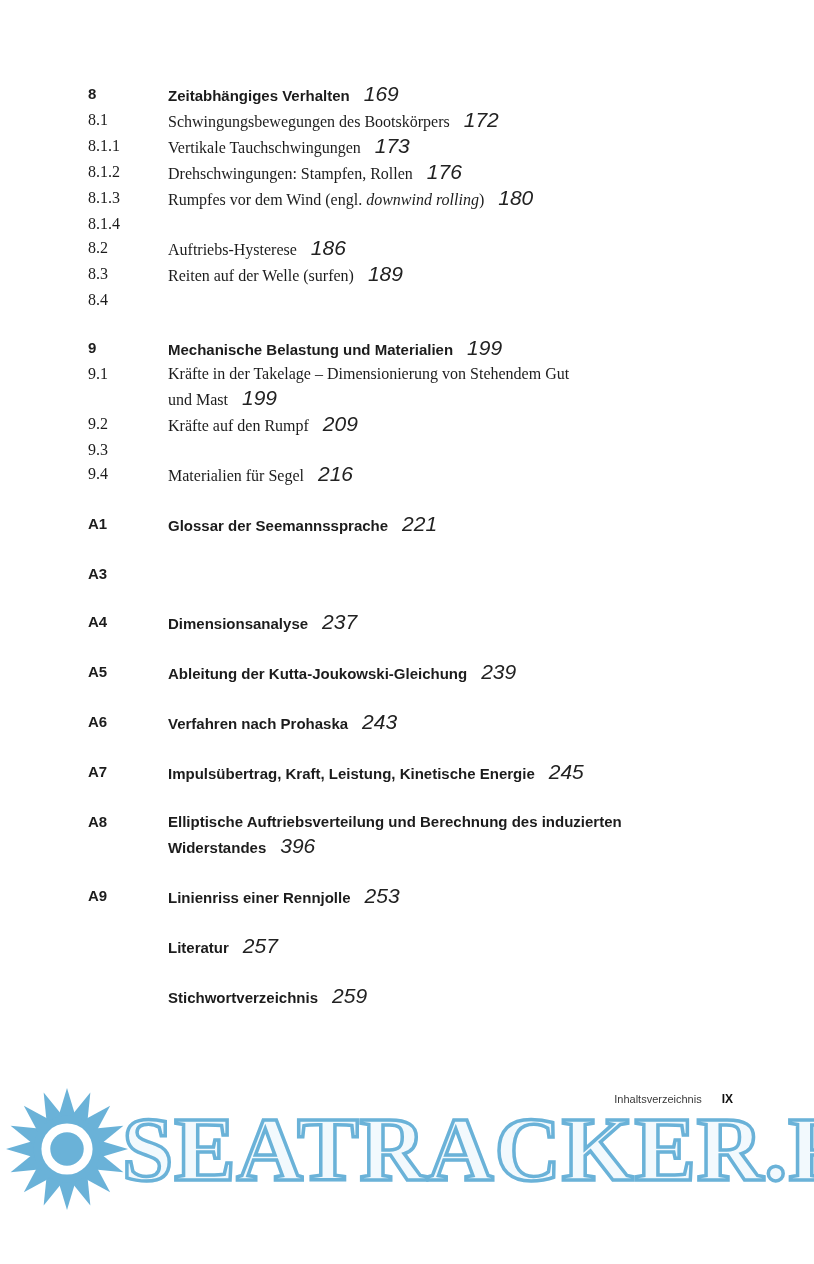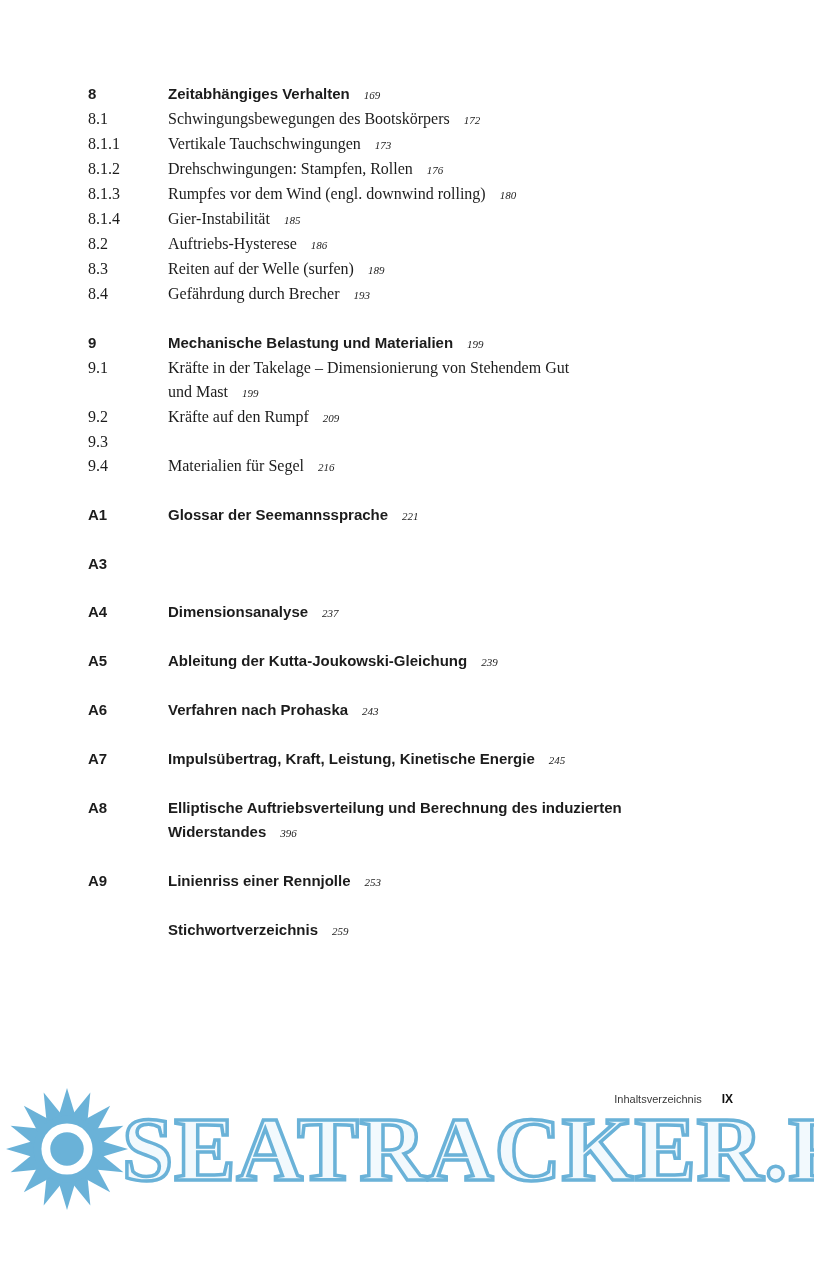--- a/index.html
+++ b/index.html
@@ -18,26 +18,26 @@
   .entry { display: flex; line-height: 24px; font-size: 16px; }
   .entry.gap { margin-top: 24px; }
   .num { flex: 0 0 80px; margin-left: 88px; }
   .titleblock { width: 548px; }
   .entry.bold .num,
   .entry.bold .t {
     font-family: "Liberation Sans", sans-serif;
     font-weight: 700;
     font-size: 15px;
   }
-  .t-it { }
+  .t-it { font-style: italic; }
   .pg {
-    font-family: Liberation Serif, serif;
+    font-family: Liberation Sans, sans-serif;
     font-style: italic;
     font-weight: 400;
-    font-size: 11px;
+    font-size: 21px;
     margin-left: 14px;
     color: #222;
   }
 
   
   .footer {
     position: absolute;
     top: 1092px;
     right: 81px;
     display: flex;
@@ -99,36 +99,34 @@
     <span class="titleblock"><span class="t t-pre">Drehschwingungen: Stampfen, Rollen</span><span class="t t-it"></span><span class="t t-post"></span><span class="t t-l2"></span><span class="pg">176</span></span>
   </div>
 
   <div class="entry">
     <span class="num t">8.1.3</span>
     <span class="titleblock"><span class="t t-pre">Rumpfes vor dem Wind (engl. </span><span class="t t-it">downwind rolling</span><span class="t t-post">)</span><span class="t t-l2"></span><span class="pg">180</span></span>
   </div>
 
   <div class="entry">
     <span class="num t">8.1.4</span>
-    <span class="titleblock"><span class="t t-pre">Gier-Instabilität</span><span class="t t-it"></span><span class="t t-post"></span><span class="t t-l2"></span><span class="pg">185</span></span>
   </div>
 
   <div class="entry">
     <span class="num t">8.2</span>
     <span class="titleblock"><span class="t t-pre">Auftriebs-Hysterese</span><span class="t t-it"></span><span class="t t-post"></span><span class="t t-l2"></span><span class="pg">186</span></span>
   </div>
 
   <div class="entry">
     <span class="num t">8.3</span>
     <span class="titleblock"><span class="t t-pre">Reiten auf der Welle (surfen)</span><span class="t t-it"></span><span class="t t-post"></span><span class="t t-l2"></span><span class="pg">189</span></span>
   </div>
 
   <div class="entry">
     <span class="num t">8.4</span>
-    <span class="titleblock"><span class="t t-pre">Gefährdung durch Brecher</span><span class="t t-it"></span><span class="t t-post"></span><span class="t t-l2"></span><span class="pg">193</span></span>
   </div>
 
   <div class="entry bold gap">
     <span class="num t">9</span>
     <span class="titleblock"><span class="t t-pre">Mechanische Belastung und Materialien</span><span class="t t-it"></span><span class="t t-post"></span><span class="t t-l2"></span><span class="pg">199</span></span>
   </div>
 
   <div class="entry">
     <span class="num t">9.1</span>
     <span class="titleblock"><span class="t t-pre">Kräfte in der Takelage – Dimensionierung von Stehendem Gut</span><span class="t t-it"></span><span class="t t-post"></span><br><span class="t t-l2">und Mast</span><span class="pg">199</span></span>
@@ -181,20 +179,24 @@
   <div class="entry bold gap">
     <span class="num t">A8</span>
     <span class="titleblock"><span class="t t-pre">Elliptische Auftriebsverteilung und Berechnung des induzierten</span><span class="t t-it"></span><span class="t t-post"></span><br><span class="t t-l2">Widerstandes</span><span class="pg">396</span></span>
   </div>
 
   <div class="entry bold gap">
     <span class="num t">A9</span>
     <span class="titleblock"><span class="t t-pre">Linienriss einer Rennjolle</span><span class="t t-it"></span><span class="t t-post"></span><span class="t t-l2"></span><span class="pg">253</span></span>
   </div>
 
+  <div class="entry bold gap">
+    <span class="num t"></span>
+    <span class="titleblock"><span class="t t-pre">Literatur</span><span class="t t-it"></span><span class="t t-post"></span><span class="t t-l2"></span><span class="pg">257</span></span>
+  </div>
 
   <div class="entry bold gap">
     <span class="num t"></span>
     <span class="titleblock"><span class="t t-pre">Stichwortverzeichnis</span><span class="t t-it"></span><span class="t t-post"></span><span class="t t-l2"></span><span class="pg">259</span></span>
   </div>
 </div>
 
   <div class="footer">
     <span class="flabel">Inhaltsverzeichnis</span>
     <span class="fpage">IX</span>

